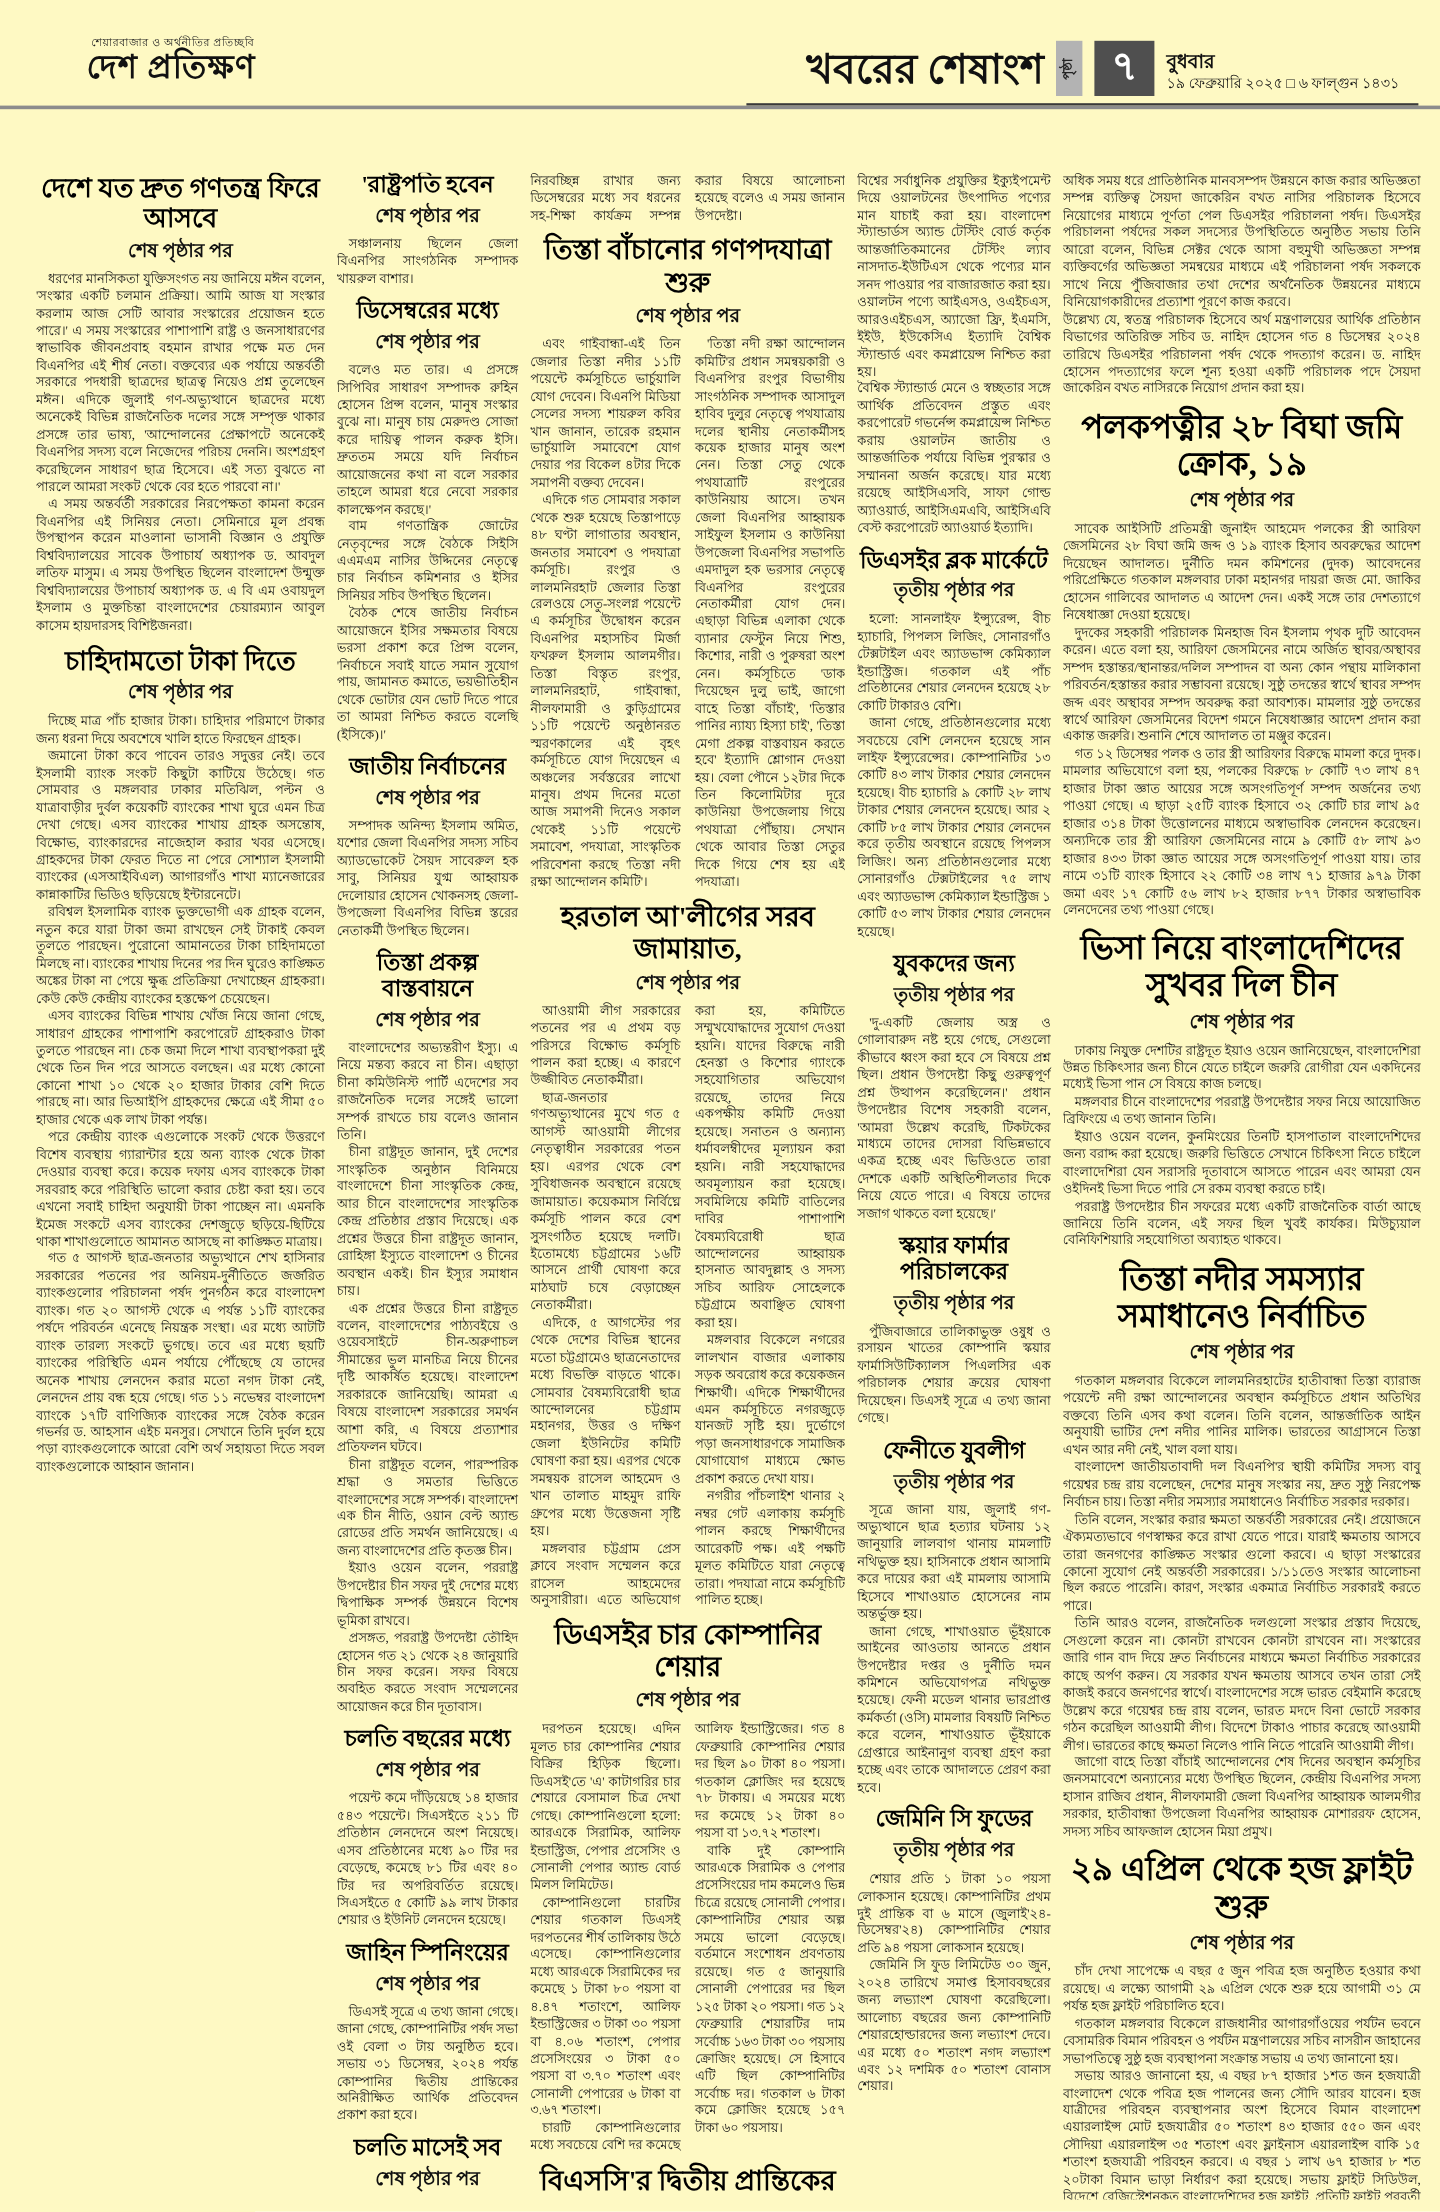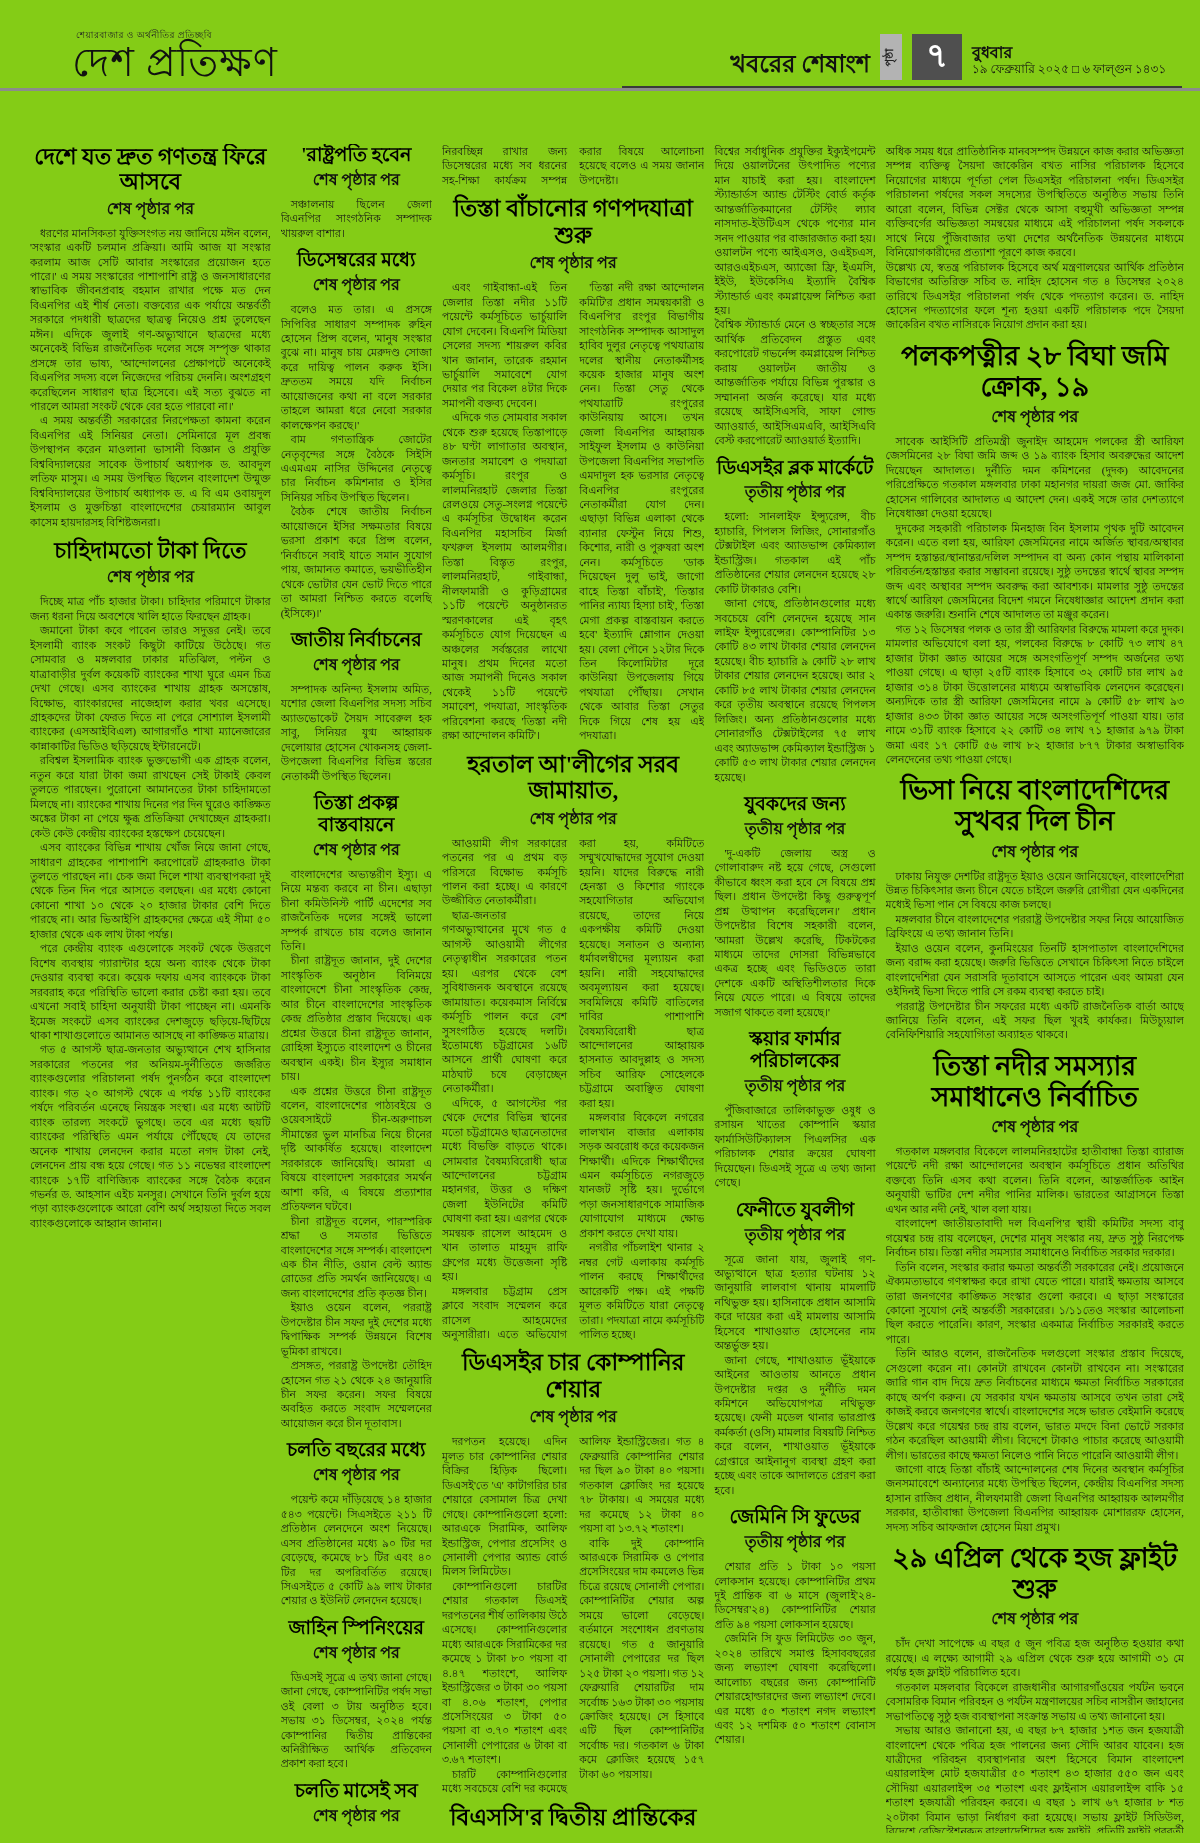--- a/index.html
+++ b/index.html
@@ -2,29 +2,29 @@
 <html lang="bn"><head>
 <meta charset="utf-8">
 <style>
   * { margin:0; padding:0; box-sizing:border-box; }
   html,body { background:#ffffff; }
   body{
     width:1200px; height:1843px; overflow:hidden;
     font-family:"Liberation Serif","DejaVu Serif",serif;
     color:#111;
   }
-  .page{ width:1200px; height:1843px; position:relative; background:#84cc16; }
+  .page{ width:1200px; height:1843px; position:relative; background:#fef9c3; }
 
   
   .header{ position:relative; height:88px; padding:0 18px 0 30px; }
   .masthead{ position:absolute; left:72px; top:28px; }
   .masthead .tagline{ font-size:9px; color:#222; letter-spacing:.5px; margin-left:4px; }
-  .masthead .logo{ font-size:40px; font-weight:normal; line-height:1; letter-spacing:1px; }
+  .masthead .logo{ font-size:27px; font-weight:bold; line-height:1; letter-spacing:1px; }
   .header-right{ position:absolute; right:18px; top:34px; display:flex; align-items:flex-end; gap:10px; }
-  .section-title{ font-size:24px; font-weight:bold; line-height:1; padding-bottom:4px; }
+  .section-title{ font-size:34px; font-weight:bold; line-height:1; padding-bottom:4px; }
   .page-label-box{
     width:22px; height:46px; background:#b3b3b3; color:#222;
     display:flex; align-items:center; justify-content:center;
   }
   .page-label-box span{ transform:rotate(-90deg); font-size:11px; font-weight:bold; white-space:nowrap; }
   .page-number-box{
     width:50px; height:46px; background:#4f4f4f; color:#fff;
     display:flex; align-items:center; justify-content:center;
     font-size:34px; font-weight:bold;
   }

